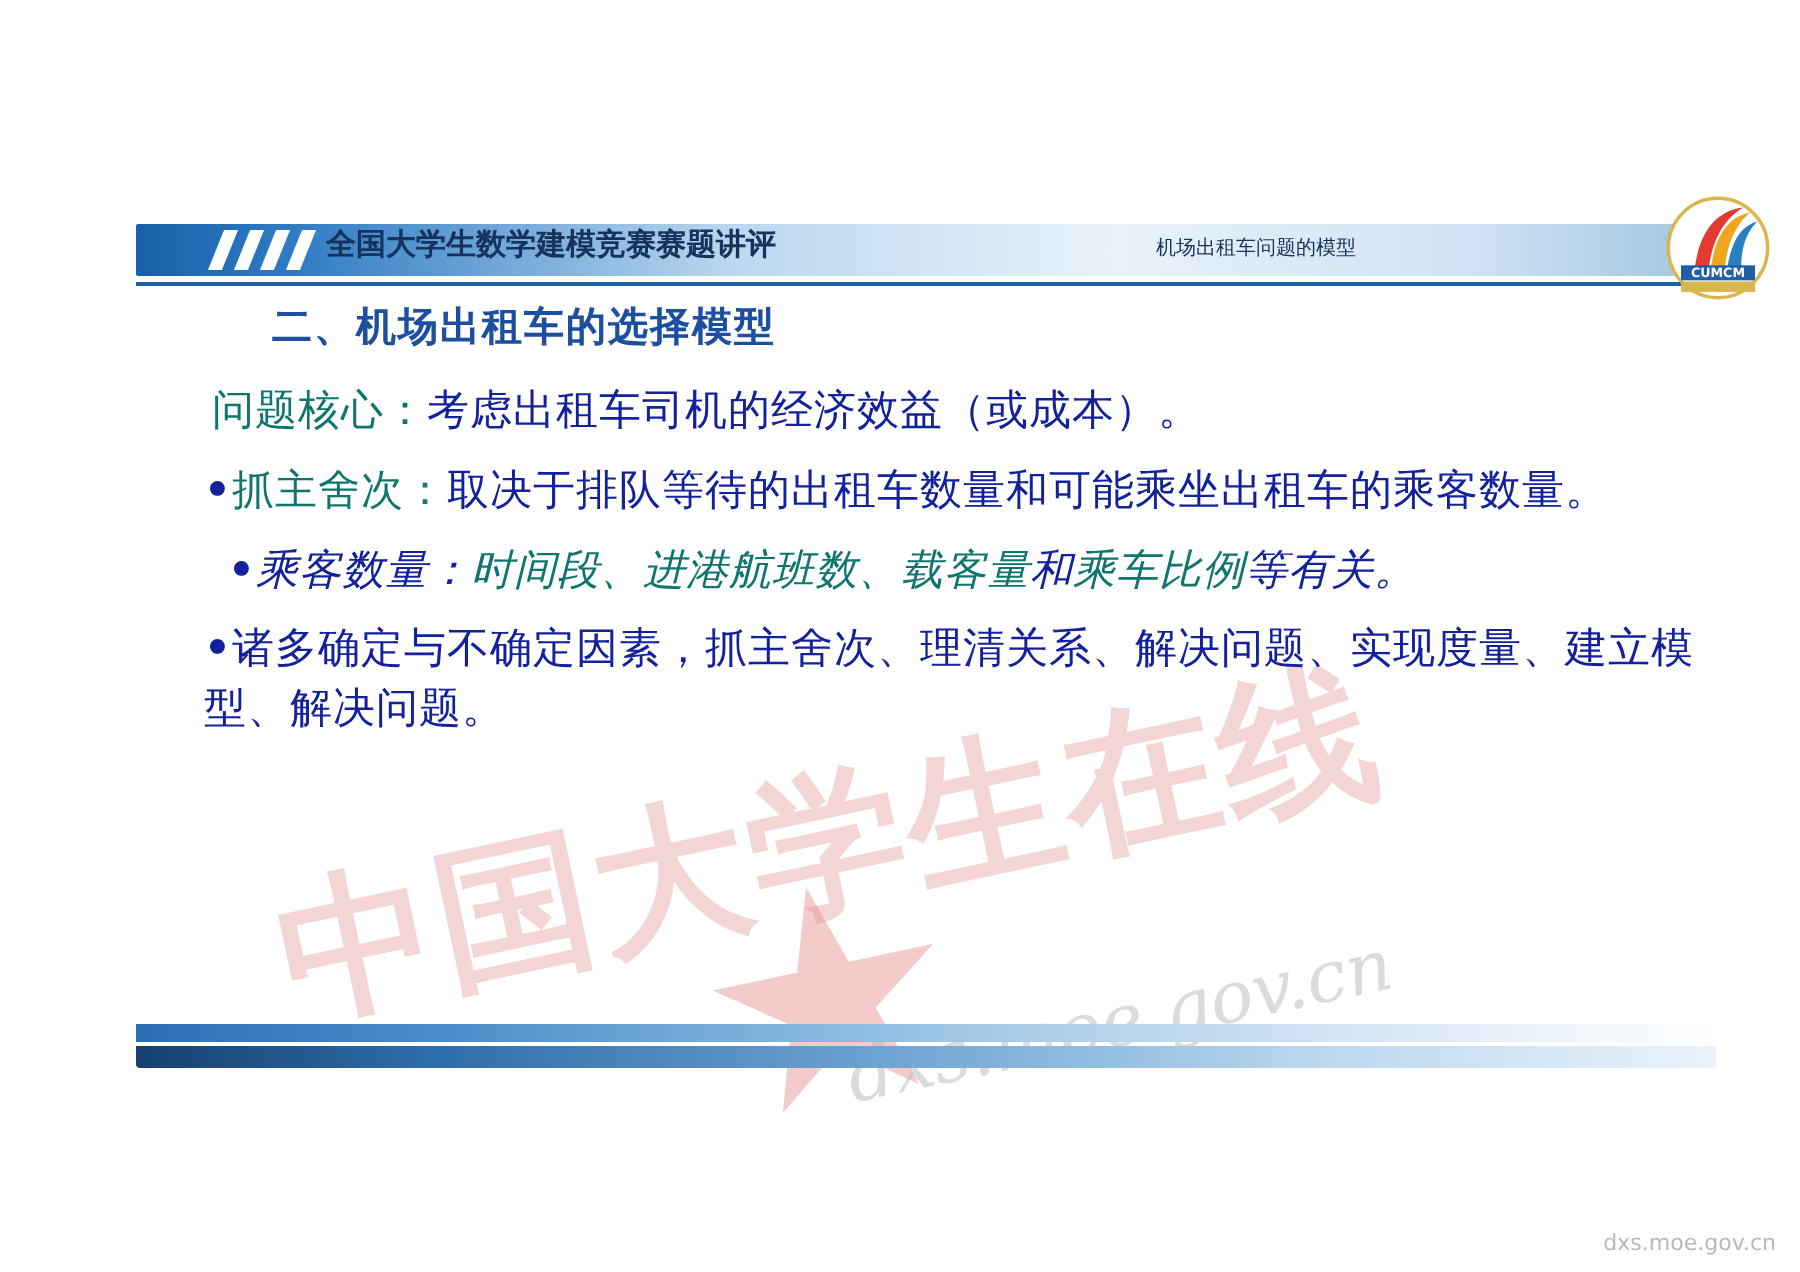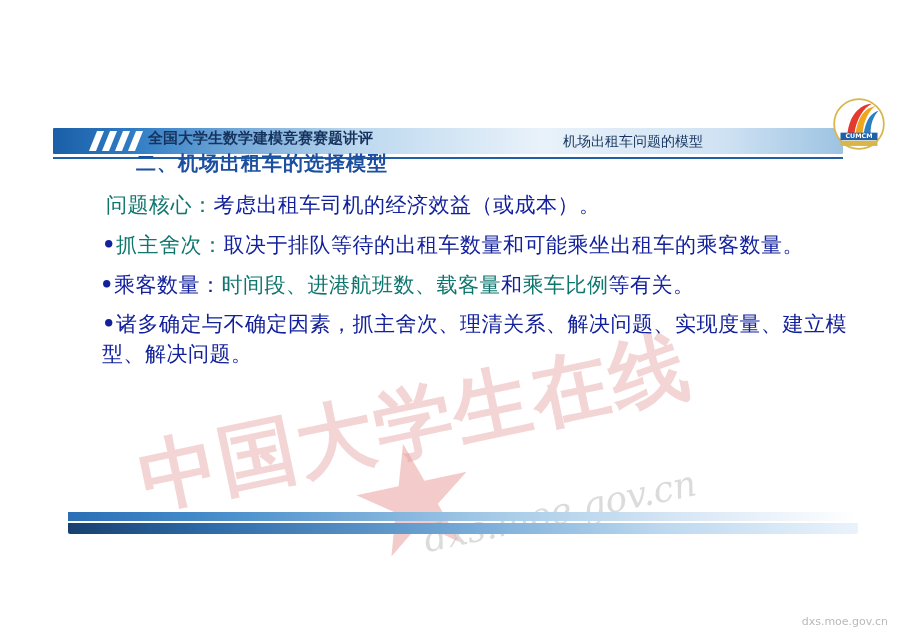--- a/index.html
+++ b/index.html
@@ -70,26 +70,25 @@
     bottom: 8px;
     font-size: 11px;
     color: #b9b9b9;
     font-family: "DejaVu Sans", "Liberation Sans", sans-serif;
     z-index: 8;
   }
 
   
   .header {
     position: absolute;
-    left: 53px;
+    left: 68px;
     top: 108px;
     width: 790px;
     height: 34px;
     z-index: 6;
-    margin-top: 16px;
   }
   .header-bar {
     position: absolute;
     left: 0;
     top: 4px;
     width: 790px;
     height: 26px;
     background: linear-gradient(to right, #1a5fa8 0%, #2f7cc4 10%, #bcd8ef 38%, #e9f2fa 62%, #cfe2f3 85%, #9dc3e2 100%);
     border-radius: 1px;
   }
@@ -116,21 +115,21 @@
     font-size: 15px;
     font-weight: bold;
     color: #16335e;
     font-family: "DejaVu Sans", "Liberation Sans", sans-serif;
     white-space: nowrap;
   }
   .header-sub {
     position: absolute;
     left: 510px;
     top: 9px;
-    font-size: 14px;
+    font-size: 10px;
     color: #16335e;
     font-family: "DejaVu Sans", "Liberation Sans", sans-serif;
     white-space: nowrap;
   }
   .header-underline {
     position: absolute;
     left: 0;
     top: 33px;
     width: 790px;
     height: 2px;
@@ -167,21 +166,21 @@
     font-family: "DejaVu Sans", "Liberation Sans", sans-serif;
     font-size: 21px;
     color: #13219c;
     line-height: 1.42;
     margin: 0 0 10px 0;
     letter-spacing: 0.5px;
   }
   .para.p1 { margin-left: 10px; }
   .para.p2 { margin-left: 6px; }
   .para.p3 { margin-left: 6px; }
-  .para.p4 { margin-left: 4px; }
+  .para.p4 { margin-left: 18px; font-style: italic; }
   .para.p5 { margin-left: 6px; }
   .hl { color: #0f766e; }
   .bullet { color: #13219c; font-weight: bold; }
 
   
   .footer {
     position: absolute;
     left: 68px;
     top: 512px;
     width: 790px;

